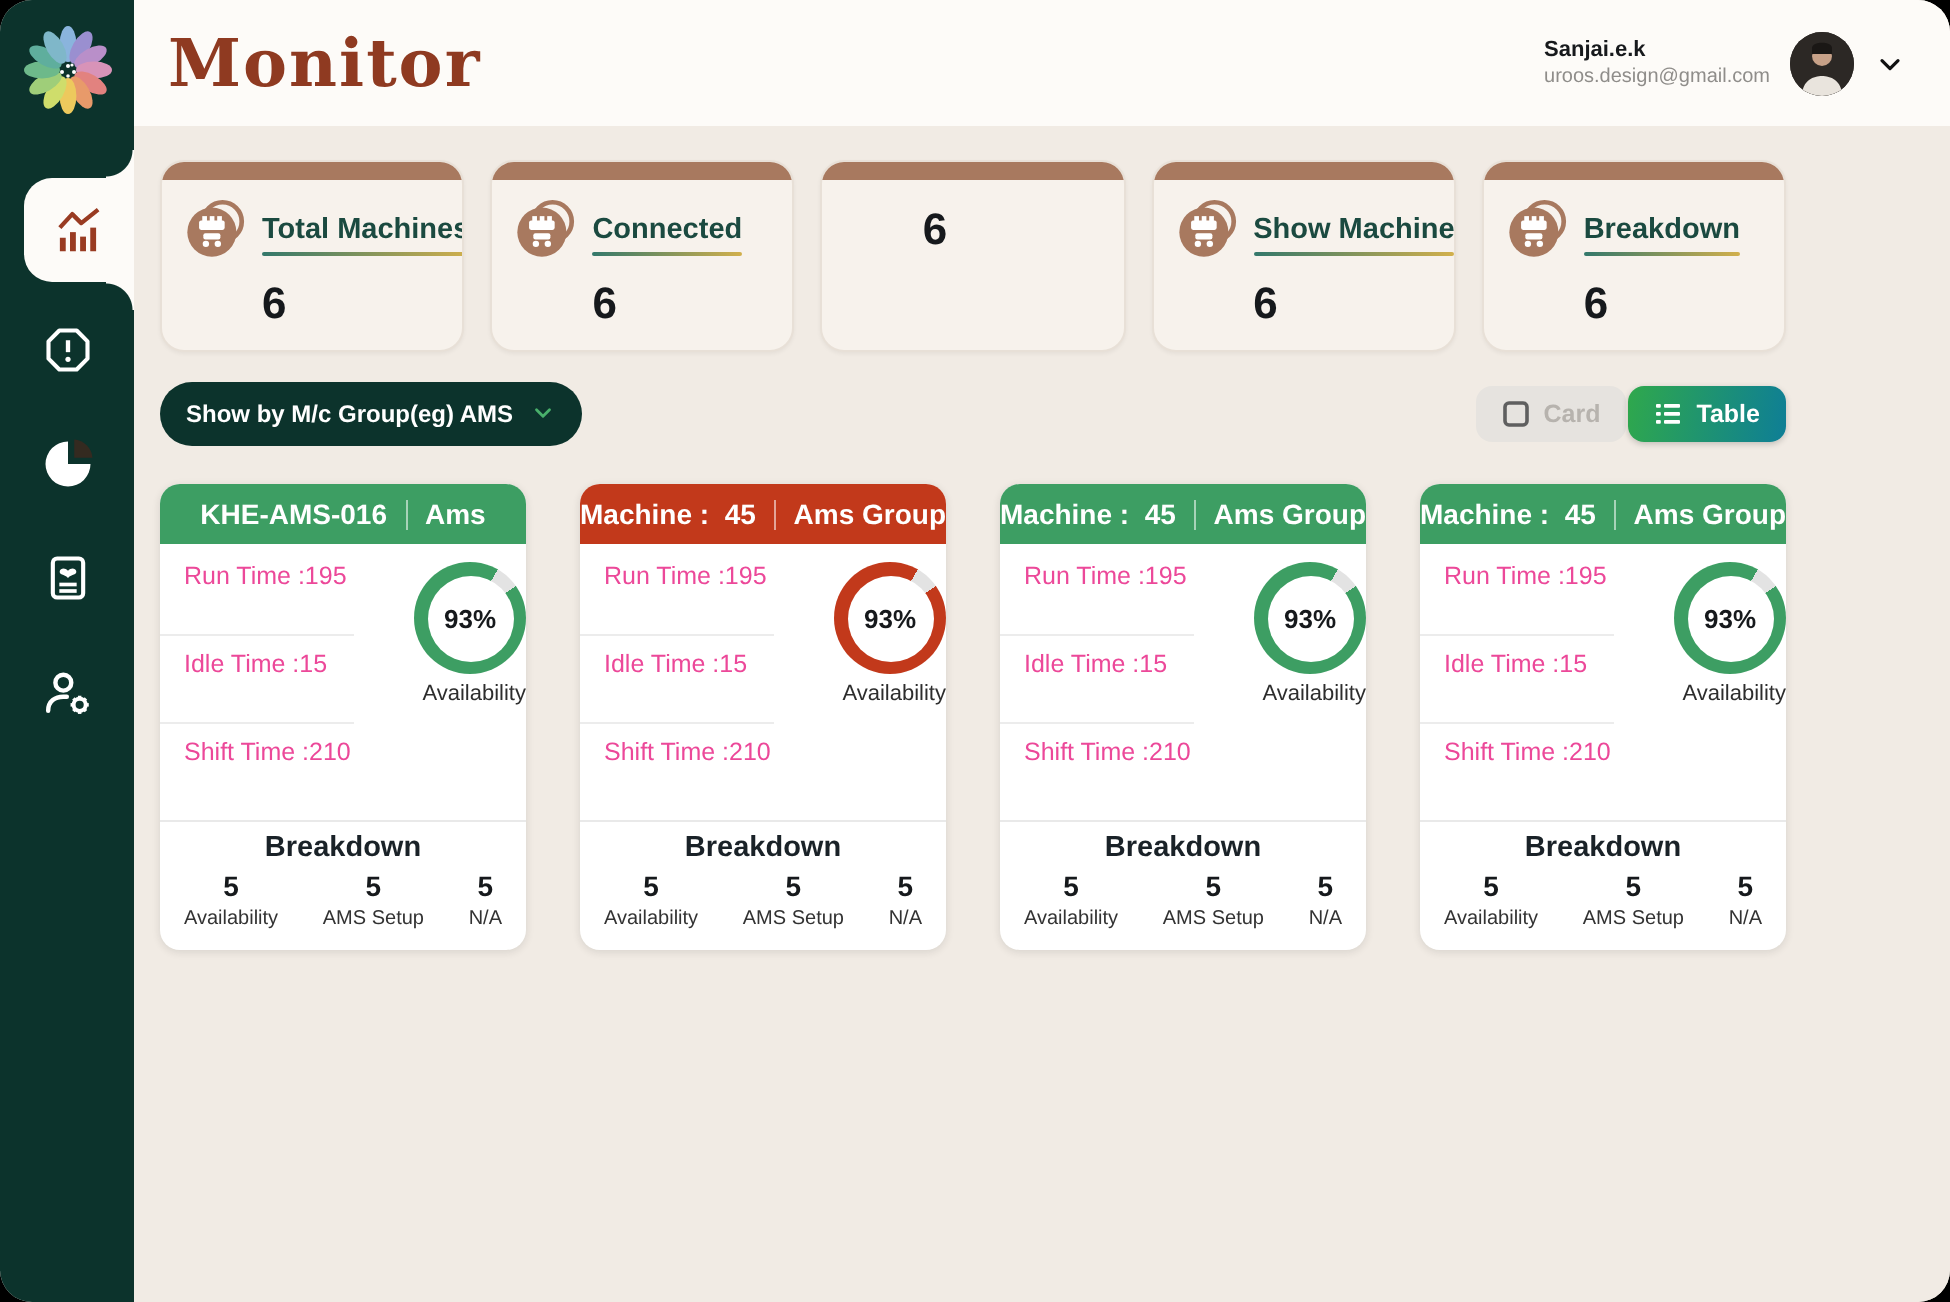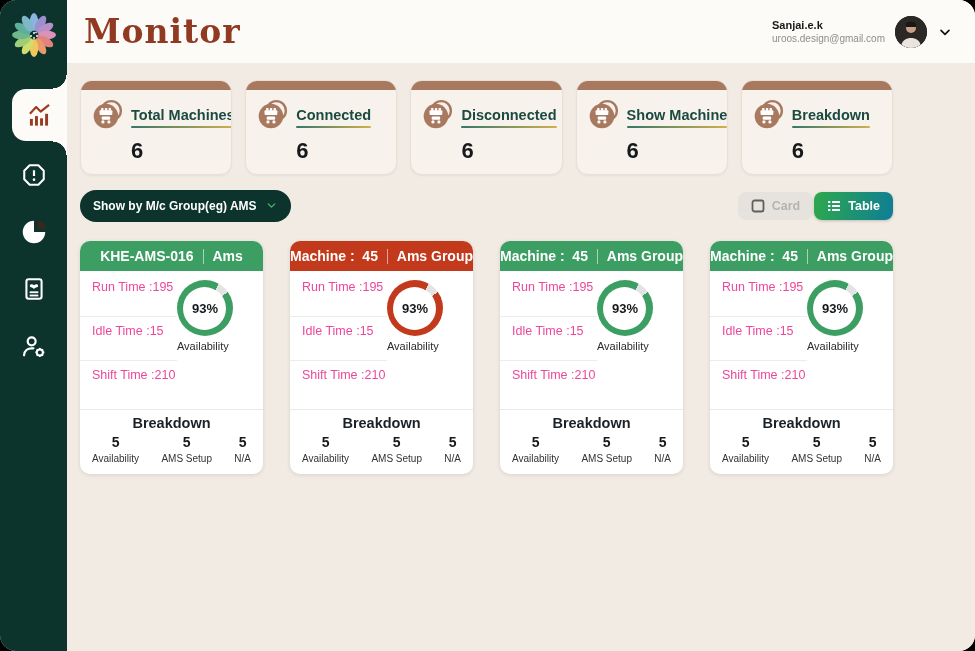--- a/index.html
+++ b/index.html
@@ -52,21 +52,21 @@
   
   .cards-grid{margin-top:19px;width:813px;display:flex;gap:27px;}
   .machine-card{flex:1;background:#fff;border-radius:10px;overflow:hidden;box-shadow:0 1px 4px rgba(31,31,31,.12);min-width:0;}
   .mc-header{height:30px;display:flex;align-items:center;justify-content:center;gap:9px;color:#fff;font-weight:700;font-size:14px;}
   .mc-title,.mc-group{white-space:pre;}
   .mc-div{width:1px;height:15px;background:rgba(255,255,255,.55);}
   .mc-body{display:flex;padding-top:2px;}
   .mc-times{width:53%;}
   .mc-row{font-size:12.5px;color:#ec4899;font-weight:400;padding:7px 0 22px 12px;border-bottom:1px solid #ececec;white-space:nowrap;}
   .mc-row.last{border-bottom:none;}
-  .mc-ring-wrap{flex:1;display:flex;flex-direction:column;align-items:flex-start;justify-content:flex-start;padding-top:7px;}
+  .mc-ring-wrap{flex:1;display:flex;flex-direction:column;align-items:flex-end;justify-content:flex-start;padding-top:7px;}
   .ring{width:56px;height:56px;border-radius:50%;display:flex;align-items:center;justify-content:center;}
   .ring-inner{width:43px;height:43px;border-radius:50%;background:#fff;display:flex;align-items:center;justify-content:center;
     font-size:13px;font-weight:700;color:#16191c;}
   .ring-label{font-size:11px;color:#2d2d2d;margin-top:4px;font-weight:500;}
   .mc-breakdown{border-top:1px solid #e9e9e9;margin-top:5px;padding:5px 10px 10px;}
   .bd-title{text-align:center;font-size:14.5px;font-weight:700;color:#1a2228;}
   .bd-cols{display:flex;justify-content:space-between;margin-top:3px;padding:0 2px;}
   .bd-col{text-align:center;}
   .bd-val{font-size:14px;font-weight:700;color:#16191c;}
   .bd-label{font-size:10px;color:#333;margin-top:3px;white-space:nowrap;}
@@ -229,41 +229,20 @@
                 <span class="stat-underline"></span>
               </span>
             </div>
             <div class="stat-value">6</div>
           </div>
         </div>
 
         <div class="stat-card">
           <div class="stat-topbar"></div>
           <div class="stat-body">
-            <div class="stat-head">
-              <span>
-                <svg width="32" height="32" viewBox="0 0 30 30">
-                  <circle cx="19" cy="11" r="9" fill="none" stroke="#a8795f" stroke-width="2.2"></circle>
-                  <circle cx="14" cy="16" r="11.5" fill="#a8795f"></circle>
-                  <g fill="#fff">
-                      <rect x="9.5" y="8.5" width="2.2" height="2.5"></rect>
-                      <rect x="13" y="8.5" width="2.2" height="2.5"></rect>
-                      <rect x="16.5" y="8.5" width="2.2" height="2.5"></rect>
-                  <rect x="8" y="10.5" width="12" height="4.5" rx="1"></rect>
-                      <rect x="10" y="16.5" width="8" height="3" rx="1"></rect>
-                  <circle cx="11.2" cy="21.5" r="1.5"></circle>
-                      <circle cx="16.8" cy="21.5" r="1.5"></circle>
-                    </g>
-                </svg>
-              </span>
-              <span class="stat-label-wrap">
-                <span class="stat-label">Disconnected</span>
-                <span class="stat-underline"></span>
-              </span>
-            </div>
             <div class="stat-value">6</div>
           </div>
         </div>
 
         <div class="stat-card">
           <div class="stat-topbar"></div>
           <div class="stat-body">
             <div class="stat-head">
               <span>
                 <svg width="32" height="32" viewBox="0 0 30 30">

